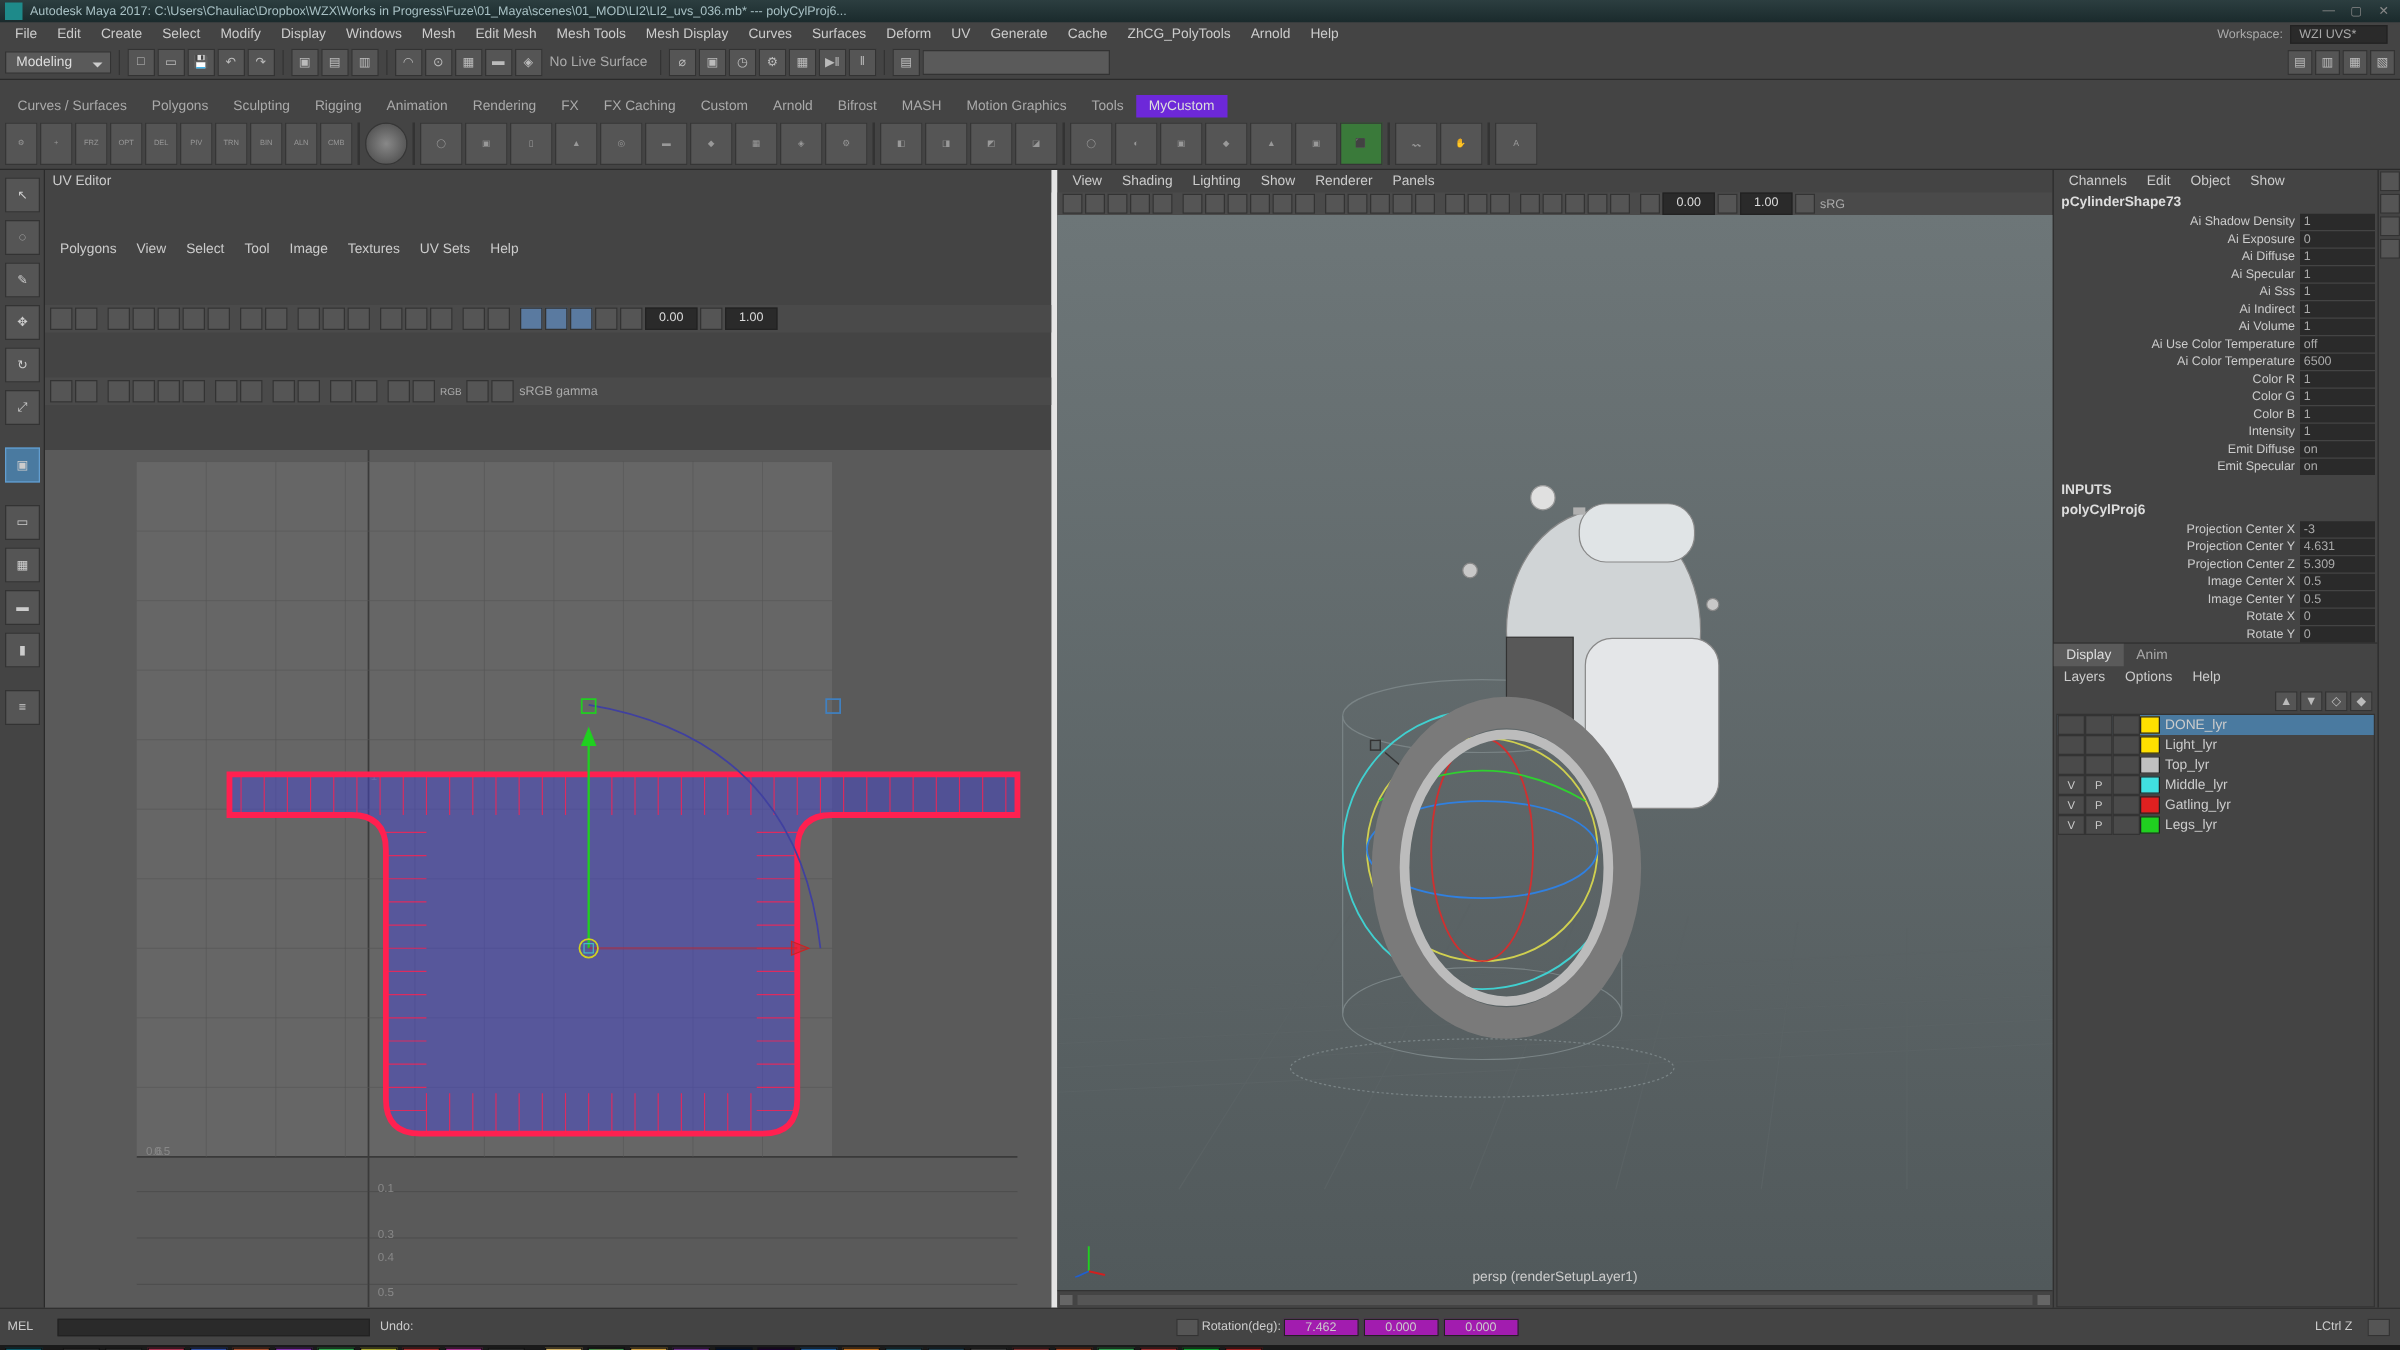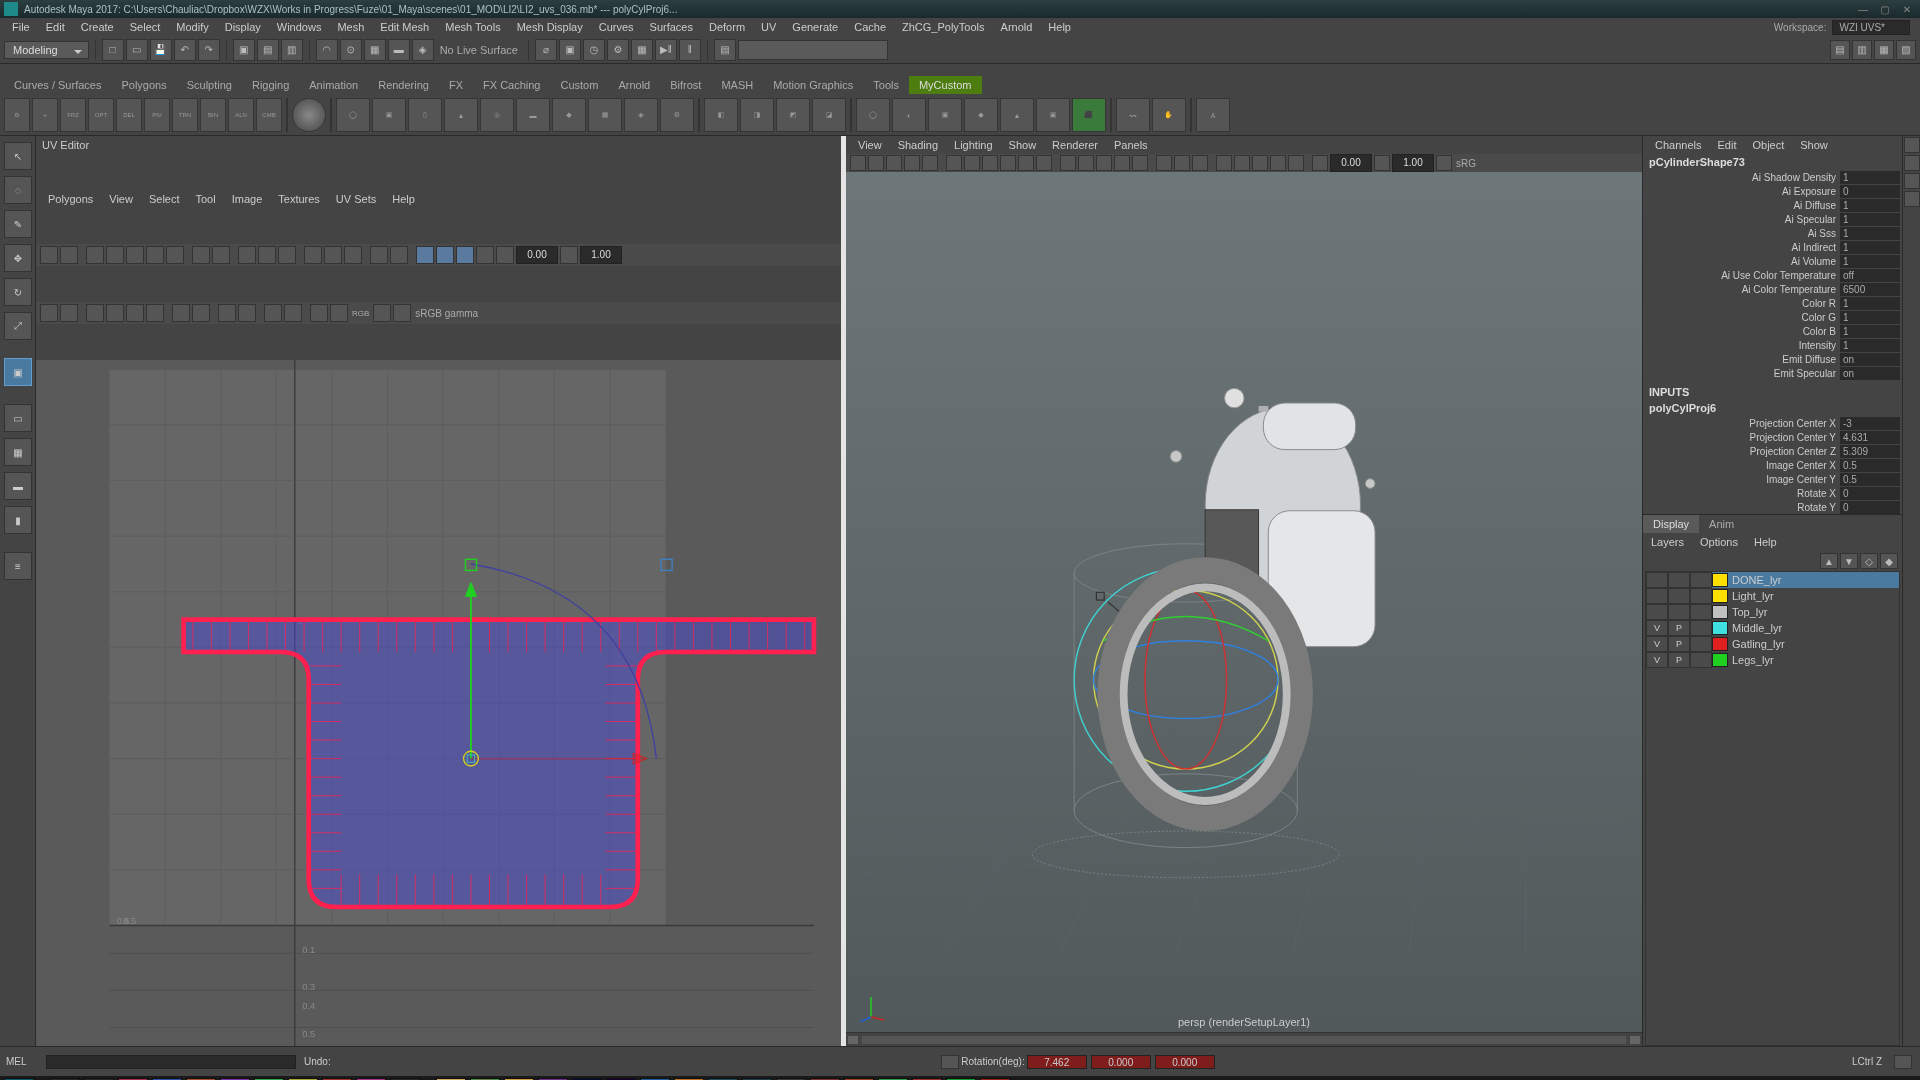--- a/index.html
+++ b/index.html
@@ -26,21 +26,21 @@
 .sep { width: 1px; height: 20px; background: #333; margin: 0 4px; }
 .no-live { font-size: 11px; color: #aaa; padding: 0 4px; }
 .long-field { width: 150px; height: 20px; background: #5a5a5a; border: 1px solid #333; }
 .right-icons { margin-left: auto; display: flex; gap: 2px; }
 .right-icons .icon-btn { width: 20px; height: 20px; }
 
 
 .shelf { height: 60px; background: #444444; border-bottom: 1px solid #2a2a2a; }
 .shelf-tabs { height: 18px; display: flex; padding: 0 4px; margin-top: 12px; }
 .shelf-tabs span { padding: 0 10px; color: #aaa; font-size: 11px; line-height: 18px; cursor: pointer; }
-.shelf-tabs span.active { background: #4d7c0f; color: #ddd; }
+.shelf-tabs span.active { background: #6d28d9; color: #ddd; }
 .shelf-icons { height: 42px; display: flex; align-items: center; padding: 0 4px; gap: 2px; overflow: hidden; }
 .shelf-ico { width: 34px; height: 34px; background: #555; border: 1px solid #363636; display: flex; align-items: center; justify-content: center; color: #999; cursor: pointer; position: relative; font-size: 7px; flex-shrink: 0; }
 .shelf-ico.small { width: 26px; height: 34px; font-size: 6px; line-height: 6px; text-align: center; }
 .shelf-sep { width: 2px; height: 34px; background: #333; margin: 0 2px; flex-shrink: 0; }
 
 
 .main-area { display: flex; height: 910px; }
 .toolbox { width: 36px; background: #444444; border-right: 1px solid #2a2a2a; display: flex; flex-direction: column; gap: 6px; padding: 6px 4px; }
 .tool-ico { width: 28px; height: 28px; background: #555; border: 1px solid #333; display: flex; align-items: center; justify-content: center; cursor: pointer; }
 .tool-ico.active { background: #4a7aa0; border-color: #629ed0; }
@@ -101,21 +101,21 @@
 .layer-cell { width: 22px; height: 16px; border: 1px solid #333; background: #4a4a4a; text-align: center; font-size: 9px; line-height: 14px; color: #ccc; }
 .layer-swatch { width: 16px; height: 14px; border: 1px solid #222; }
 .layer-name { flex: 1; padding: 0 4px; color: #ccc; font-size: 11px; }
 .layer-row.sel { background: #4a7aa0; }
 
 
 .status-bottom { height: 30px; background: #444; border-top: 1px solid #2a2a2a; display: flex; align-items: center; padding: 0 6px; color: #ccc; font-size: 11px; }
 .mel-label { width: 40px; }
 .cmd-field { width: 250px; height: 14px; background: #2a2a2a; border: 1px solid #222; margin-right: 8px; }
 .undo-msg { flex: 1; }
-.val-field { width: 60px; height: 14px; background: #7f1d1d; border: 1px solid #222; text-align: center; margin: 0 2px; line-height: 14px; }
+.val-field { width: 60px; height: 14px; background: #a21caf; border: 1px solid #222; text-align: center; margin: 0 2px; line-height: 14px; }
 .script-btn { width: 18px; height: 14px; background: #555; border: 1px solid #333; margin: 0 2px; }
 
 
 .taskbar { height: 30px; background: #1a1a1a; display: flex; align-items: center; padding: 0 4px; gap: 4px; }
 .tb-item { width: 30px; height: 26px; background: #2a2a2a; border: 1px solid #111; display: flex; align-items: center; justify-content: center; cursor: pointer; }
 .tb-sep { width: 8px; }
 .tb-right { margin-left: auto; display: flex; align-items: center; gap: 8px; color: #aaa; font-size: 10px; }
 .clock { text-align: right; line-height: 12px; }
 svg .axis-line { stroke: #3a3a3a; stroke-width: 1.5; }
 svg .uv-shell { fill: #4848d0; stroke: #ff2050; stroke-width: 5; fill-opacity: 0.5; }

